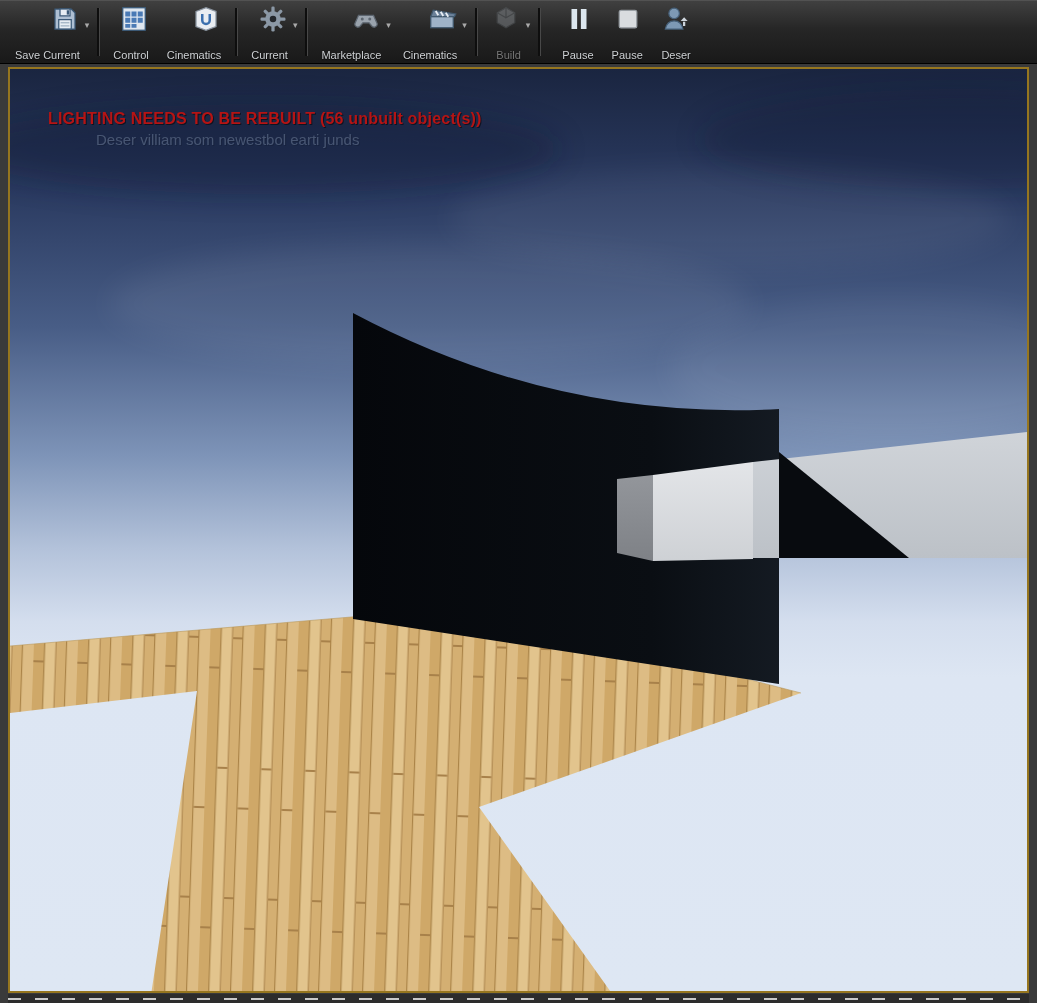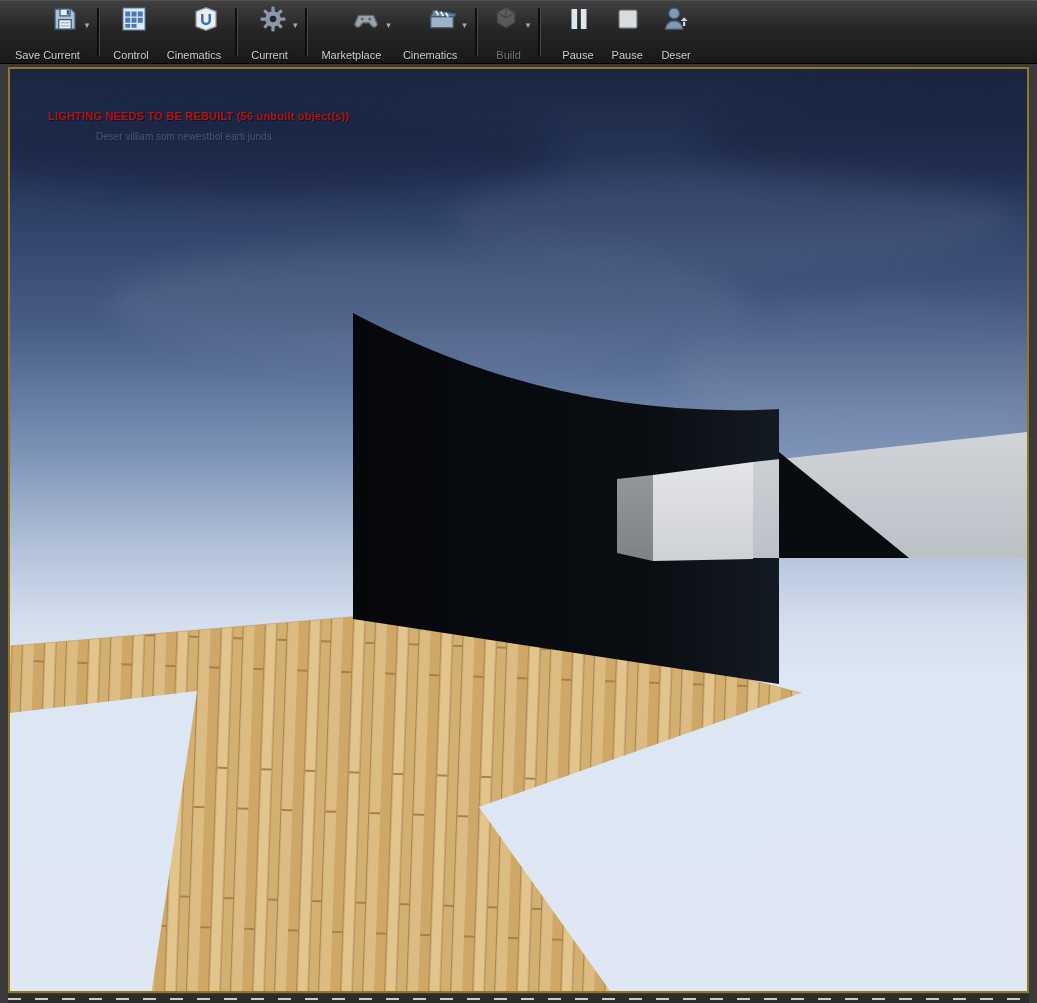--- a/index.html
+++ b/index.html
@@ -38,27 +38,27 @@
   .spacer{width:8px}
   
   .viewport{
     position:absolute;left:8px;top:67px;width:1021px;height:926px;
     box-sizing:border-box;border:2px solid var(--pie-border-gold,#96761f);
     overflow:hidden;background:#000;
   }
   .scene{position:absolute;left:0;top:0;width:100%;height:100%}
   .warn{
     position:absolute;left:38px;top:41px;
-    font-size:11px;font-weight:bold;letter-spacing:.2px;
+    font-size:16px;font-weight:bold;letter-spacing:.2px;
     color:var(--warning-red,#b51414);
     text-shadow:1px 1px 0 rgba(0,0,0,.5);
   }
   .faded{
     position:absolute;left:86px;top:62px;
-    font-size:10px;color:#8fa0b8;opacity:.38;filter:blur(.5px);
+    font-size:15px;color:#8fa0b8;opacity:.38;filter:blur(.5px);
     text-shadow:1px 1px 0 rgba(0,0,0,.35);
   }
   
   .bottom-strip{
     position:absolute;left:8px;top:994px;width:1021px;height:9px;
     background:#2c2c2c;display:flex;align-items:center;
   }
   .dashes{
     width:100%;height:2px;
     background:repeating-linear-gradient(90deg,#c9c9c9 0 13px,transparent 13px 27px);

